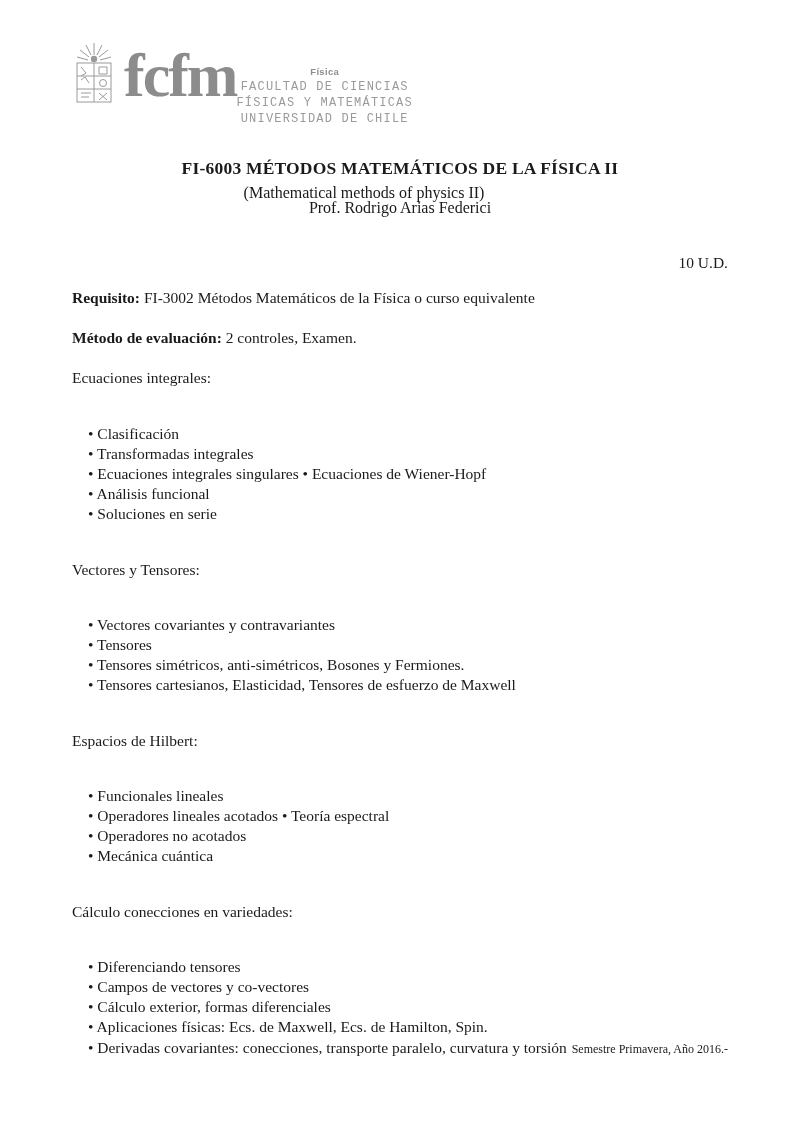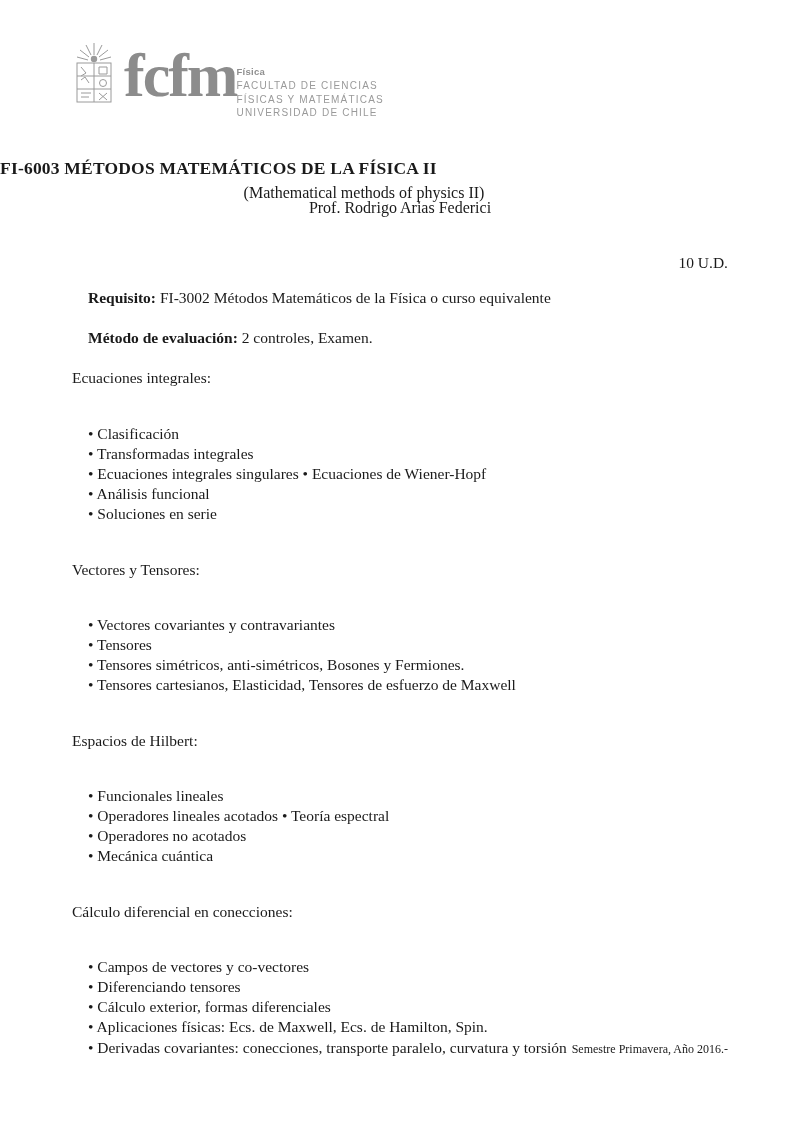--- a/index.html
+++ b/index.html
@@ -23,20 +23,21 @@
     padding: 0;
   }
 
   
   .logo-block {
     position: absolute;
     left: 70px;
     top: 42px;
     display: flex;
     align-items: flex-start;
+    text-align: center;
   }
   .logo-emblem {
     width: 48px;
     height: 62px;
     margin-right: 6px;
     position: relative;
   }
   .logo-wordmark {
     font-family: "Liberation Serif", serif;
     font-size: 62px;
@@ -53,35 +54,35 @@
   .logo-text .t1 {
     font-family: "Liberation Sans", sans-serif;
     font-size: 9.5px;
     font-weight: 700;
     letter-spacing: 0.3px;
     color: #8f8f8f;
     display: block;
     margin-bottom: 2px;
   }
   .logo-text .t2 {
-    font-family: Liberation Sans, sans-serif;
-    font-size: 10px;
+    font-family: Liberation Mono, monospace;
+    font-size: 12px;
     letter-spacing: 1.2px;
     color: #9a9a9a;
     display: block;
     line-height: 1.35;
   }
 
   
   .title-main {
     position: absolute;
     top: 158px;
     left: 0;
     width: 800px;
-    text-align: left;
+    text-align: center;
     font-size: 17.5px;
     font-weight: 700;
     letter-spacing: 0.2px;
   }
   .title-sub {
     position: absolute;
     top: 184px;
     left: 0;
     width: 728px;
     text-align: center;
@@ -106,21 +107,21 @@
   
   .content {
     position: absolute;
     left: 72px;
     top: 288px;
     width: 660px;
     font-size: 15.5px;
     line-height: 20.2px;
   }
   .content .para {
-    margin: 0 0 0 16px;
+    margin: 0 0 0 0;
   }
   .content .spacer {
     height: 20px;
   }
   .content .spacer-sm {
     height: 19px;
   }
   .lbl {
     font-weight: 700;
   }
@@ -239,25 +240,25 @@
     <div class="spacer-sm"></div>
     <ul class="items">
       <li>• Funcionales lineales</li>
       <li>• Operadores lineales acotados • Teoría espectral</li>
       <li>• Operadores no acotados</li>
       <li>• Mecánica cuántica</li>
     </ul>
 
     <div class="spacer-sm"></div>
 
-    <div class="section-head">Cálculo diferencial en conecciones:</div>
-    <div class="spacer-sm"></div>
-    <ul class="items">
+    <div class="section-head">Cálculo conecciones en variedades:</div>
+    <div class="spacer-sm"></div>
+    <ul class="items">
+      <li>• Diferenciando tensores</li>
       <li>• Campos de vectores y co-vectores</li>
-      <li>• Diferenciando tensores</li>
       <li>• Cálculo exterior, formas diferenciales</li>
       <li>• Aplicaciones físicas: Ecs. de Maxwell, Ecs. de Hamilton, Spin.</li>
       <li>• Derivadas covariantes: conecciones, transporte paralelo, curvatura y torsión</li>
     </ul>
 
   </div>
 
   <div class="footer">Semestre Primavera, Año 2016.-</div>
 
 </div>

